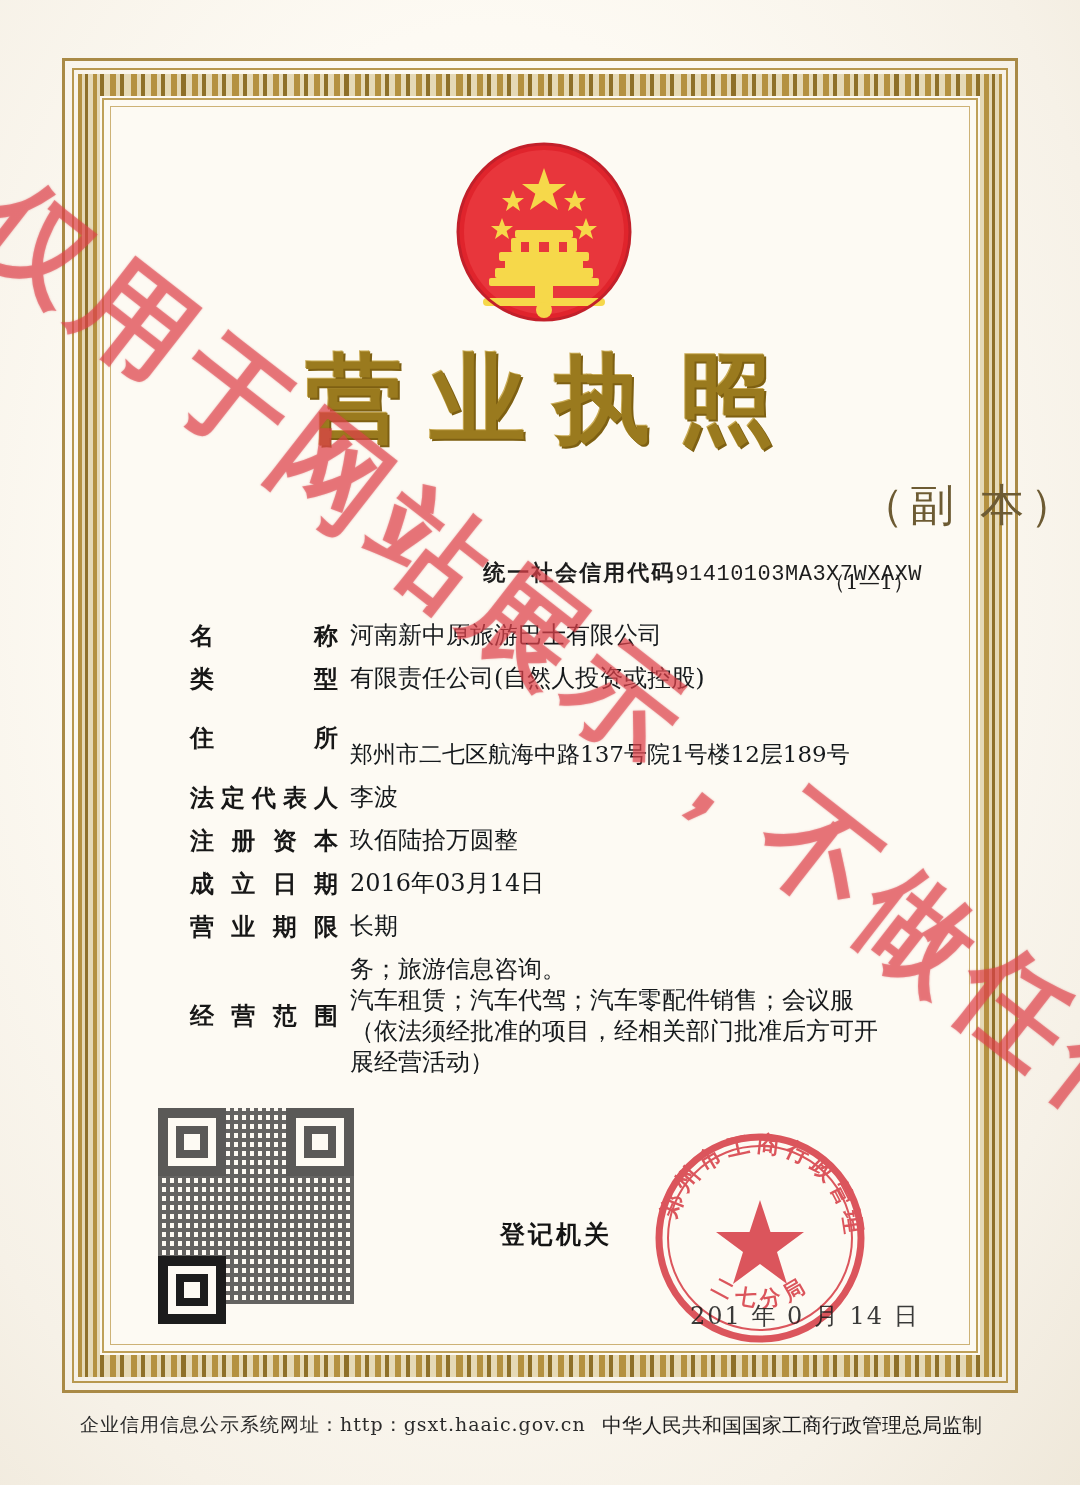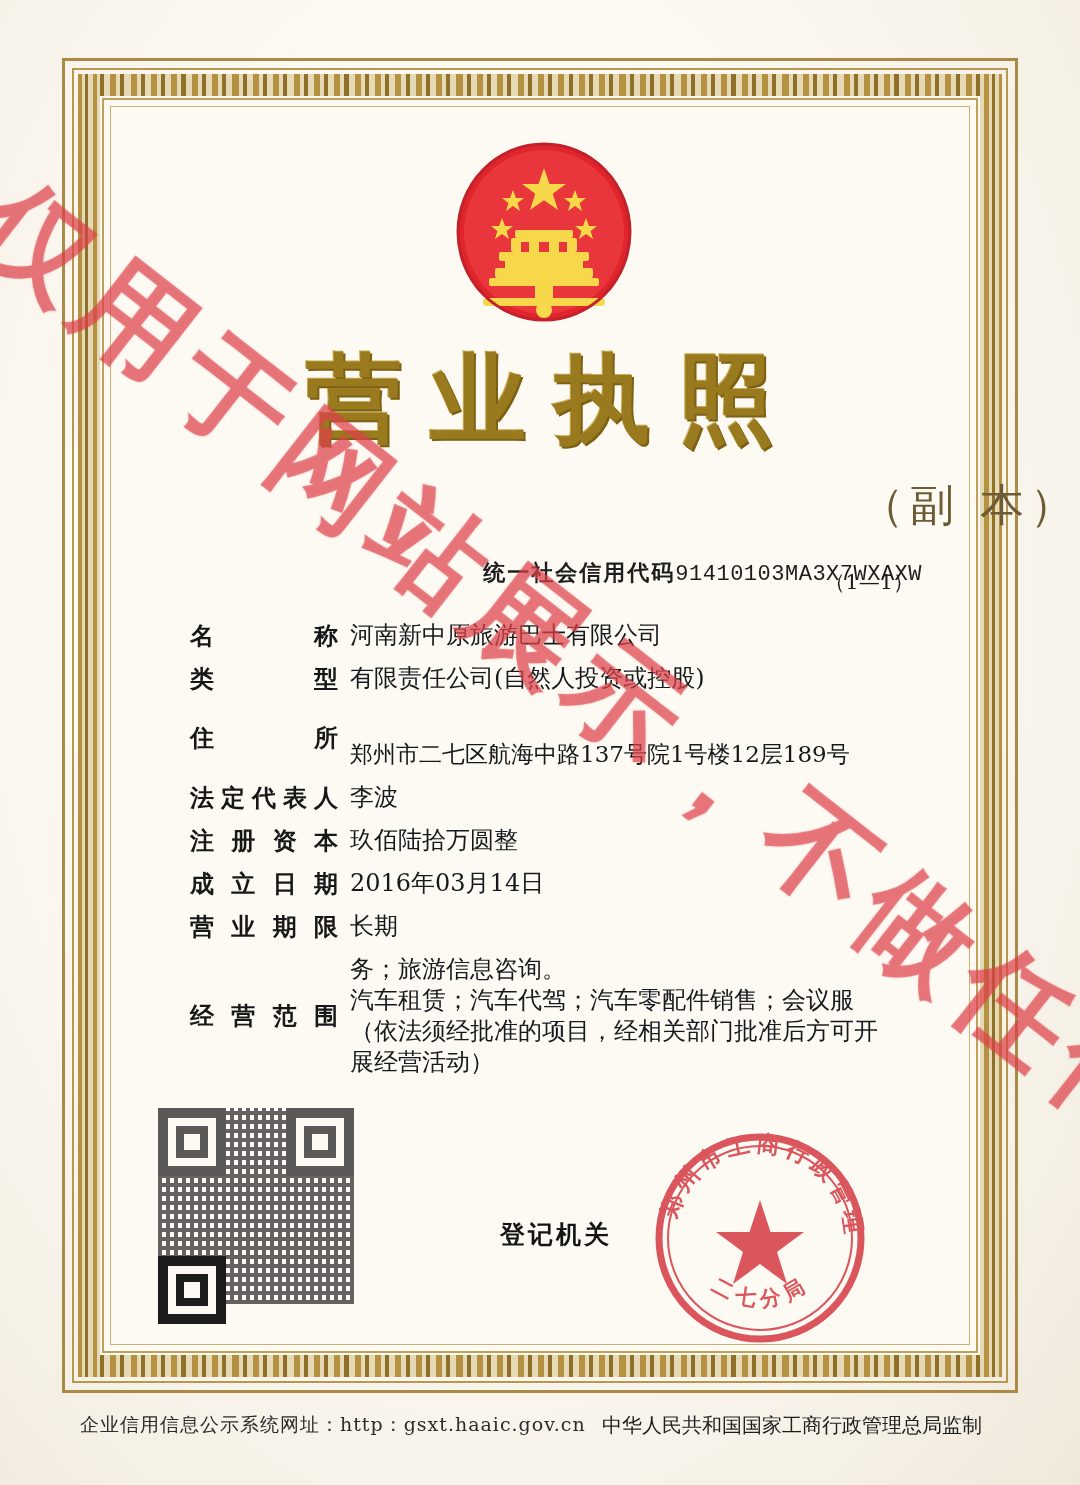--- a/index.html
+++ b/index.html
@@ -401,19 +401,20 @@
       <text font-family="DejaVu Serif, serif" font-size="23" font-weight="bold" fill="#d4323c" letter-spacing="5">
         <textPath href="#sealTop" startOffset="7%">郑州市工商行政管理局</textPath>
       </text>
       <path id="sealBottom" d="M 36,128 A 80,80 0 0 0 184,128" fill="none"></path>
       <text font-family="DejaVu Serif, serif" font-size="21" font-weight="bold" fill="#d4323c" letter-spacing="6">
         <textPath href="#sealBottom" startOffset="22%">二七分局</textPath>
       </text>
     </svg>
   </div>
 
+  <div class="issue-date">201 年 0 月 14 日</div>
 
   <div class="footer-left">企业信用信息公示系统网址：http：gsxt.haaic.gov.cn</div>
   <div class="footer-right">中华人民共和国国家工商行政管理总局监制</div>
 
   <div class="watermark">仅用于网站展示，不做任何商业用途</div>
 
 </div>
 
 </body></html>

